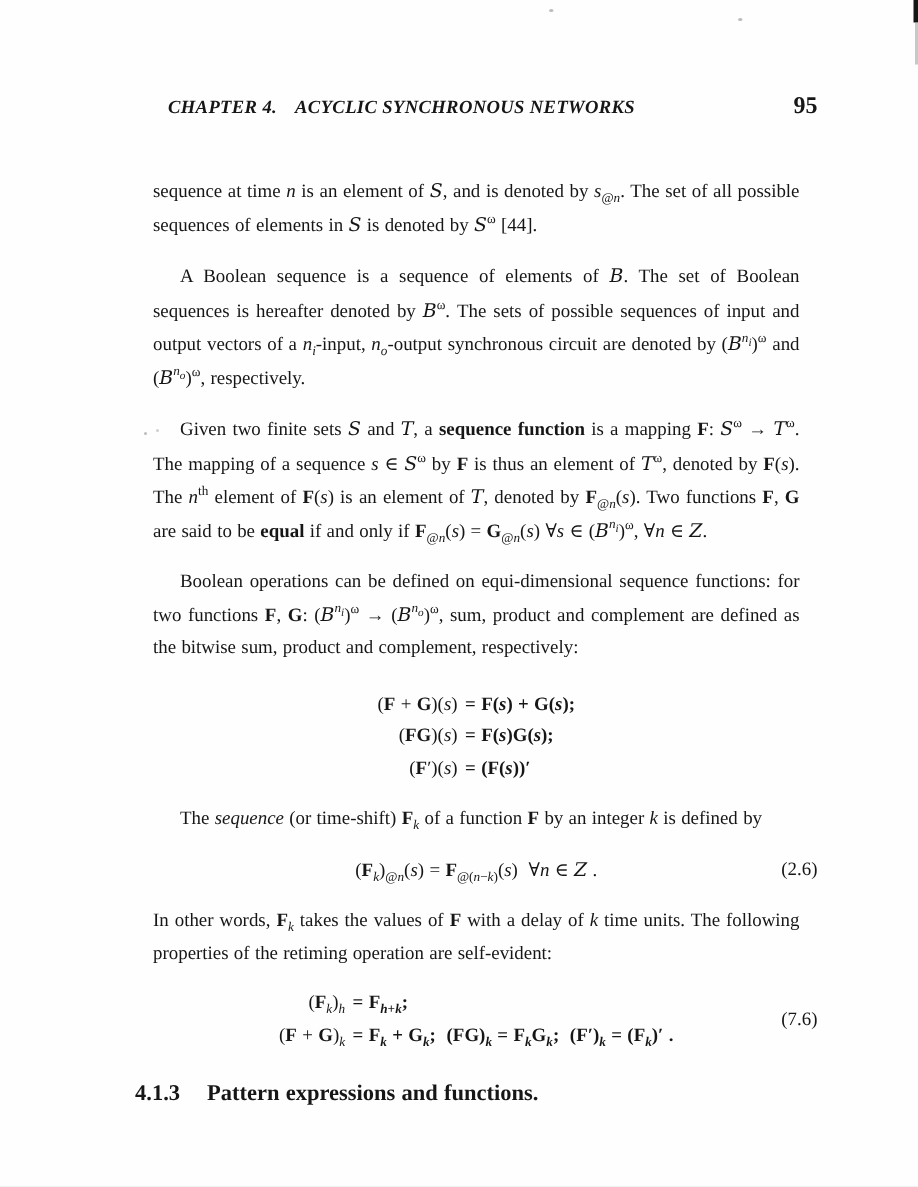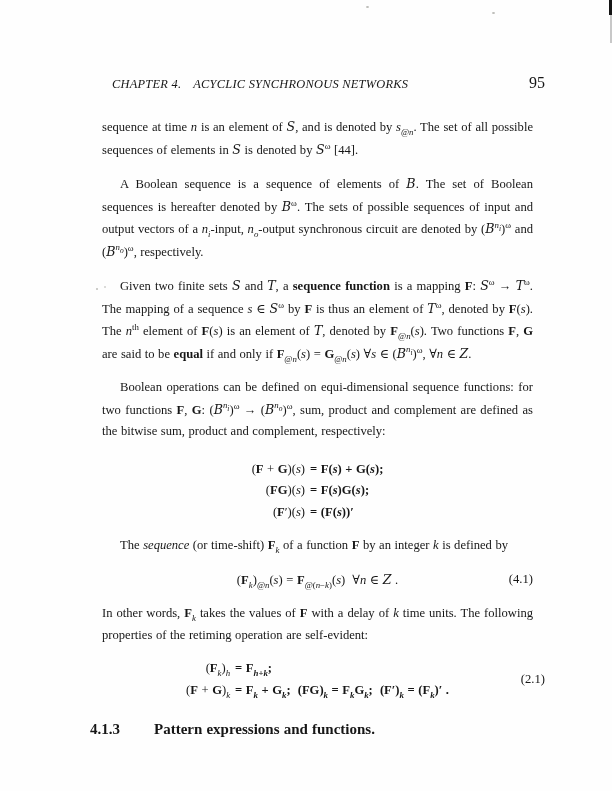--- a/index.html
+++ b/index.html
@@ -7,23 +7,24 @@
     position:relative;
     width:612px; height:791px;
     margin:0 auto;
     background:#fefefe;
     font-family:"Liberation Serif","DejaVu Serif",serif;
     color:#161616;
     overflow:hidden;
   }
   
   .header {
-    position:absolute; top:74px; left:90px; width:455px;
-    display:flex; justify-content:space-between; align-items:flex-end;
+    position:absolute; top:62px; left:90px; width:455px;
+    display:flex; justify-content:space-between; align-items:center;
     font-size:12.4px;
+    font-weight:bold;
   }
   .running-head { font-style:italic; padding-left:22px; letter-spacing:0.25px; white-space:nowrap; }
   .running-head .chap { margin-right:12px; }
   .pagenum { font-style:normal; font-size:16px; }
 
   
   .content {
     position:absolute; top:104px; left:90px; width:455px;
     font-size:12.6px; line-height:21.5px;
     text-align:justify;
@@ -43,29 +44,29 @@
     justify-content:center;
     column-gap:5px;
     line-height:21.5px;
     text-align:left;
   }
   .eq-grid .eq-row { display:contents; }
   .eq-grid .lhs { text-align:right; }
   .eq-grid .rhs { text-align:left;font-weight:bold; }
   .eq-block { margin:16px 0 10px 0; }
 
-  .eq-display { position:relative; margin:12px 12px; text-align:center; line-height:21.5px; }
+  .eq-display { position:relative; margin:12px 0; text-align:center; line-height:21.5px; }
   .eq-tag { position:absolute; right:0; top:50%; transform:translateY(-50%); font-size:12.6px; }
   .eq-display-grid { position:relative; margin:12px 0 10px 0; }
 
   
   .section {
     margin:20px 0 14px 0;
     font-size:15px; font-weight:bold;
-    display:flex; gap:34px;
+    display:flex; gap:18px;
     text-align:right;
     line-height:17px;
   }
 
   
   .artifact { position:absolute; pointer-events:none; }
   .bar-tr { right:0; top:0; width:3px; height:15px; background:#151515; }
   .bar-tr2 { right:0; top:15px; width:2px; height:28px; background:#9a9a9a; opacity:0.55; }
   .speck { width:3px; height:2px; background:#b0b0ac; border-radius:50%; opacity:0.85; }
   .s1 { left:366px; top:6px; }
@@ -111,37 +112,37 @@
       <div class="eq-row">
         <span class="lhs">(<b>F</b>′)(<i>s</i>)</span>
         <span class="rhs">= (<b>F</b>(<i>s</i>))′</span>
       </div>
     </div>
 
     <p class="indent">The <i>sequence</i> (or time-shift) <b>F</b><sub><i>k</i></sub> of a function <b>F</b> by an integer <i>k</i> is defined by</p>
 
     <div class="eq-display">
       <span class="eq-body">(<b>F</b><sub><i>k</i></sub>)<sub>@<i>n</i></sub>(<i>s</i>) = <b>F</b><sub>@(<i>n</i>−<i>k</i>)</sub>(<i>s</i>)&nbsp;&nbsp;∀<i>n</i> ∈ <span class="cal">Z</span> .</span>
-      <span class="eq-tag">(4.1)</span>
+      <span class="eq-tag">(2.6)</span>
     </div>
 
     <p class="noindent">In other words, <b>F</b><sub><i>k</i></sub> takes the values of <b>F</b> with a delay of <i>k</i> time units. The following properties of the retiming operation are self-evident:</p>
 
     <div class="eq-display-grid">
       <div class="eq-grid">
         <div class="eq-row">
           <span class="lhs">(<b>F</b><sub><i>k</i></sub>)<sub><i>h</i></sub></span>
           <span class="rhs">= <b>F</b><sub><i>h</i>+<i>k</i></sub>;</span>
         </div>
         <div class="eq-row">
           <span class="lhs">(<b>F</b> + <b>G</b>)<sub><i>k</i></sub></span>
           <span class="rhs">= <b>F</b><sub><i>k</i></sub> + <b>G</b><sub><i>k</i></sub>;&nbsp; (<b>FG</b>)<sub><i>k</i></sub> = <b>F</b><sub><i>k</i></sub><b>G</b><sub><i>k</i></sub>;&nbsp; (<b>F</b>′)<sub><i>k</i></sub> = (<b>F</b><sub><i>k</i></sub>)′ .</span>
         </div>
       </div>
-      <span class="eq-tag">(2.1)</span>
+      <span class="eq-tag">(7.6)</span>
     </div>
 
     <h2 class="section">
       <span>4.1.3</span>
       <span>Pattern expressions and functions.</span>
     </h2>
 
 
   </div>
 </div>

